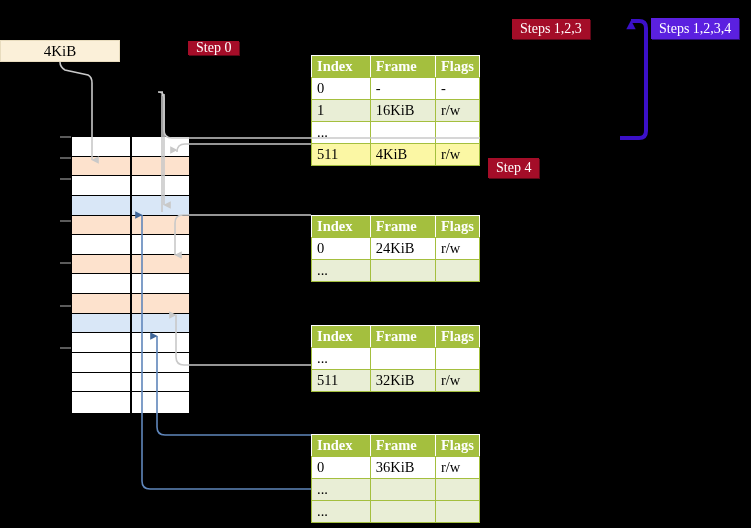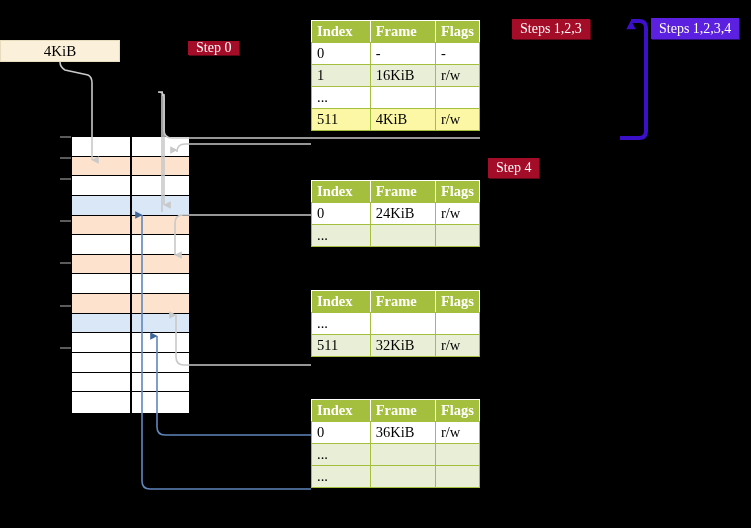--- a/index.html
+++ b/index.html
@@ -34,21 +34,21 @@
   .c-blue{background:#d9e7f7;}
   
   #mem-divider{left:130px;top:136px;width:1.5px;height:278px;background:#000;}
 
   
   .tick{background:#5b5b5b;height:1.5px;width:11px;left:60px;}
 
   
   .tbl{left:311px;border:1.5px solid #000;border-collapse:collapse;
        width:169px;background:#fff;}
-  table.tbl{border-spacing:0;}
+  table.tbl{border-spacing:0;margin-top:35px;}
   .tbl th{background:#a4bf3e;color:#fff;font-weight:bold;font-size:14.5px;
           text-align:left;padding:2px 5px;border:1px solid #ffffff;
           border-bottom:1px solid #a4bf3e;}
   .tbl td{font-size:14.5px;text-align:left;padding:2px 5px;
           border:1px solid #a4bf3e;height:17px;box-sizing:border-box;}
   .tbl tr.row-w td{background:#ffffff;}
   .tbl tr.row-g td{background:#e9eed6;}
   .hl{background:#fbf7a4 !important;}
   #tbl0{top:20px;}
   #tbl1{top:180px;}

